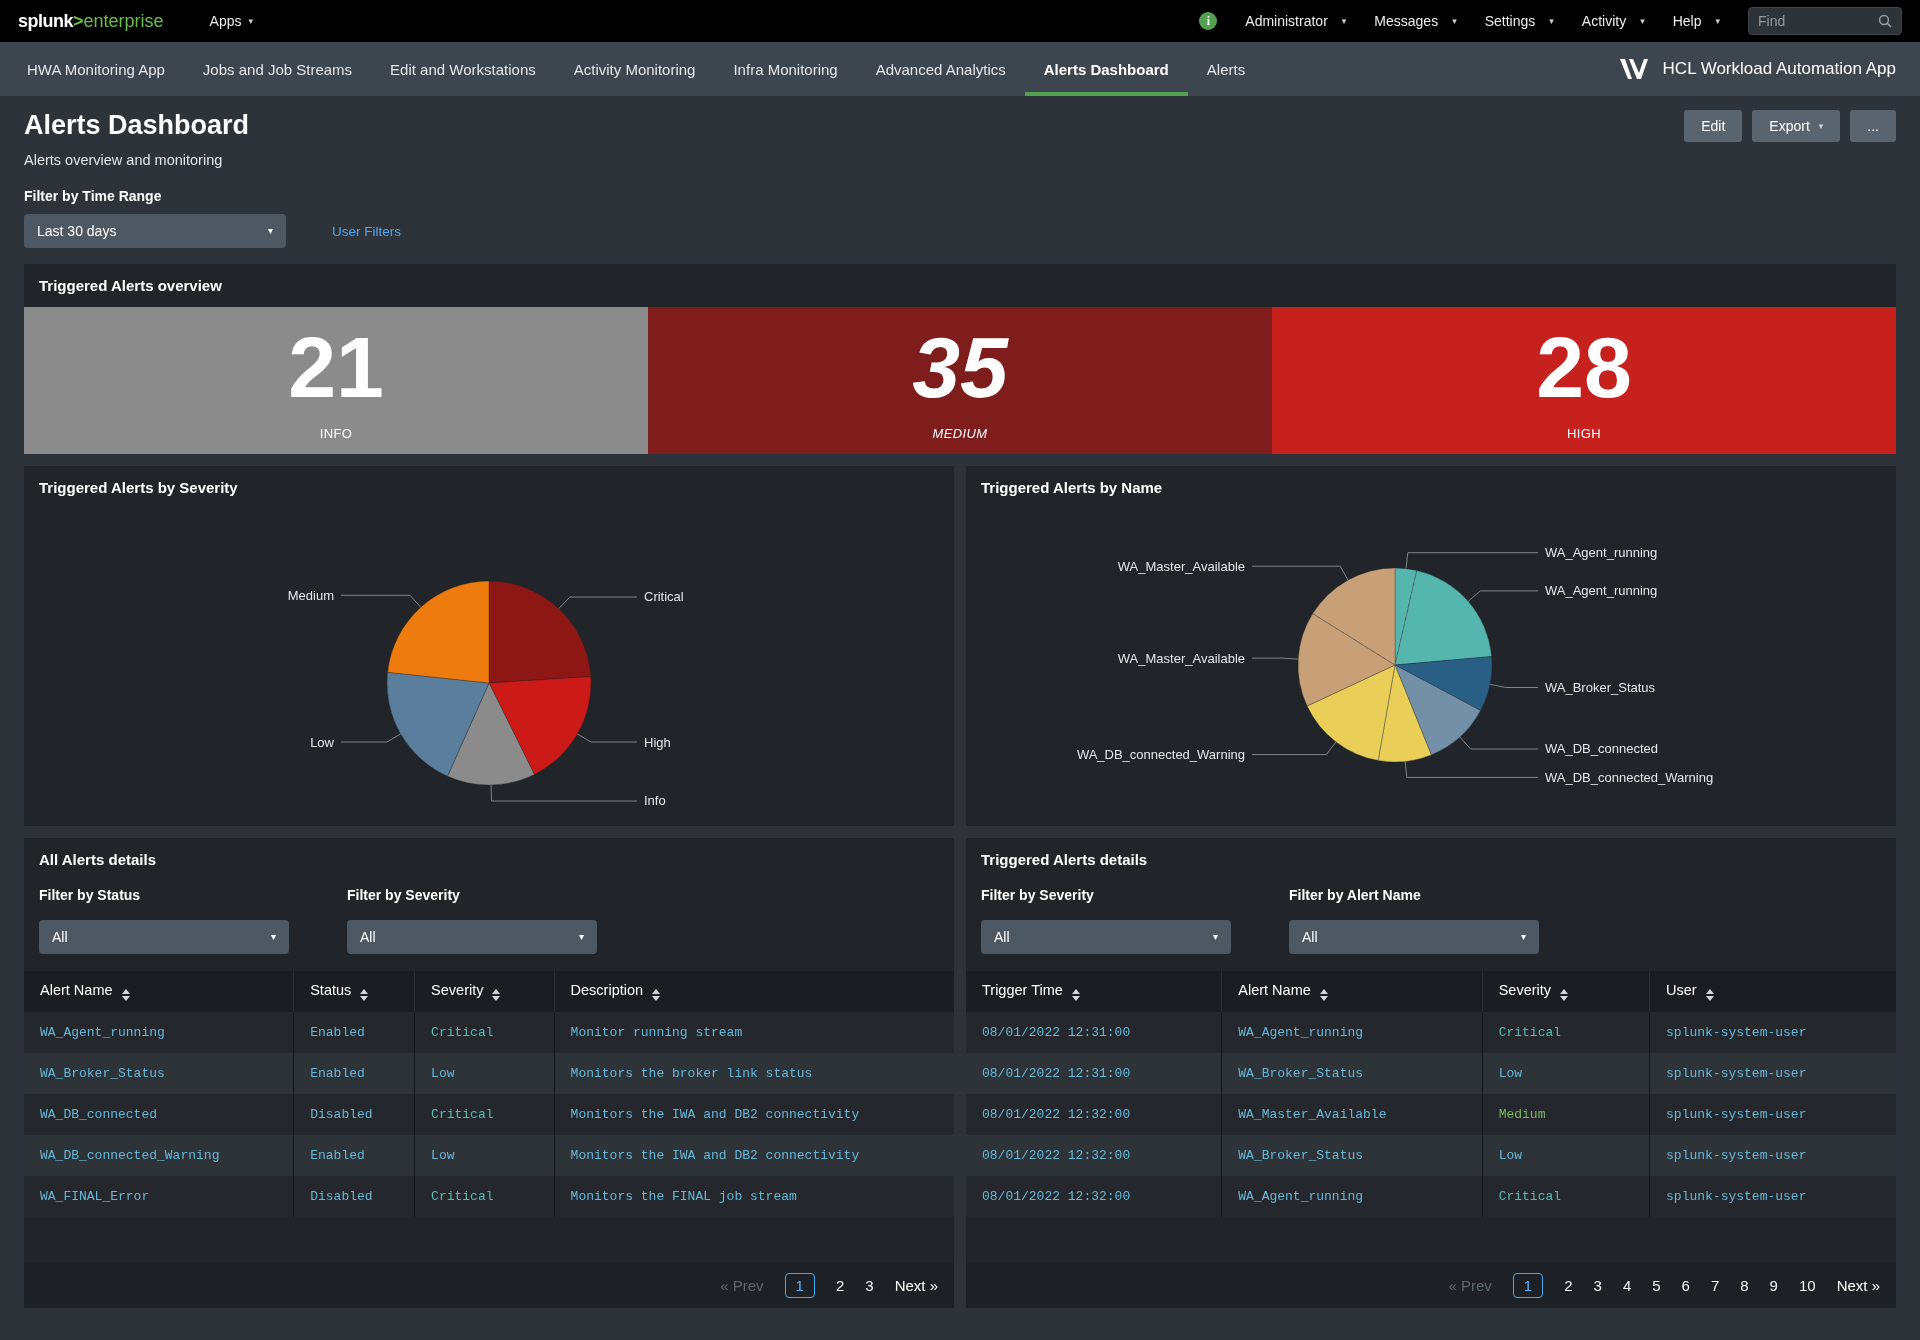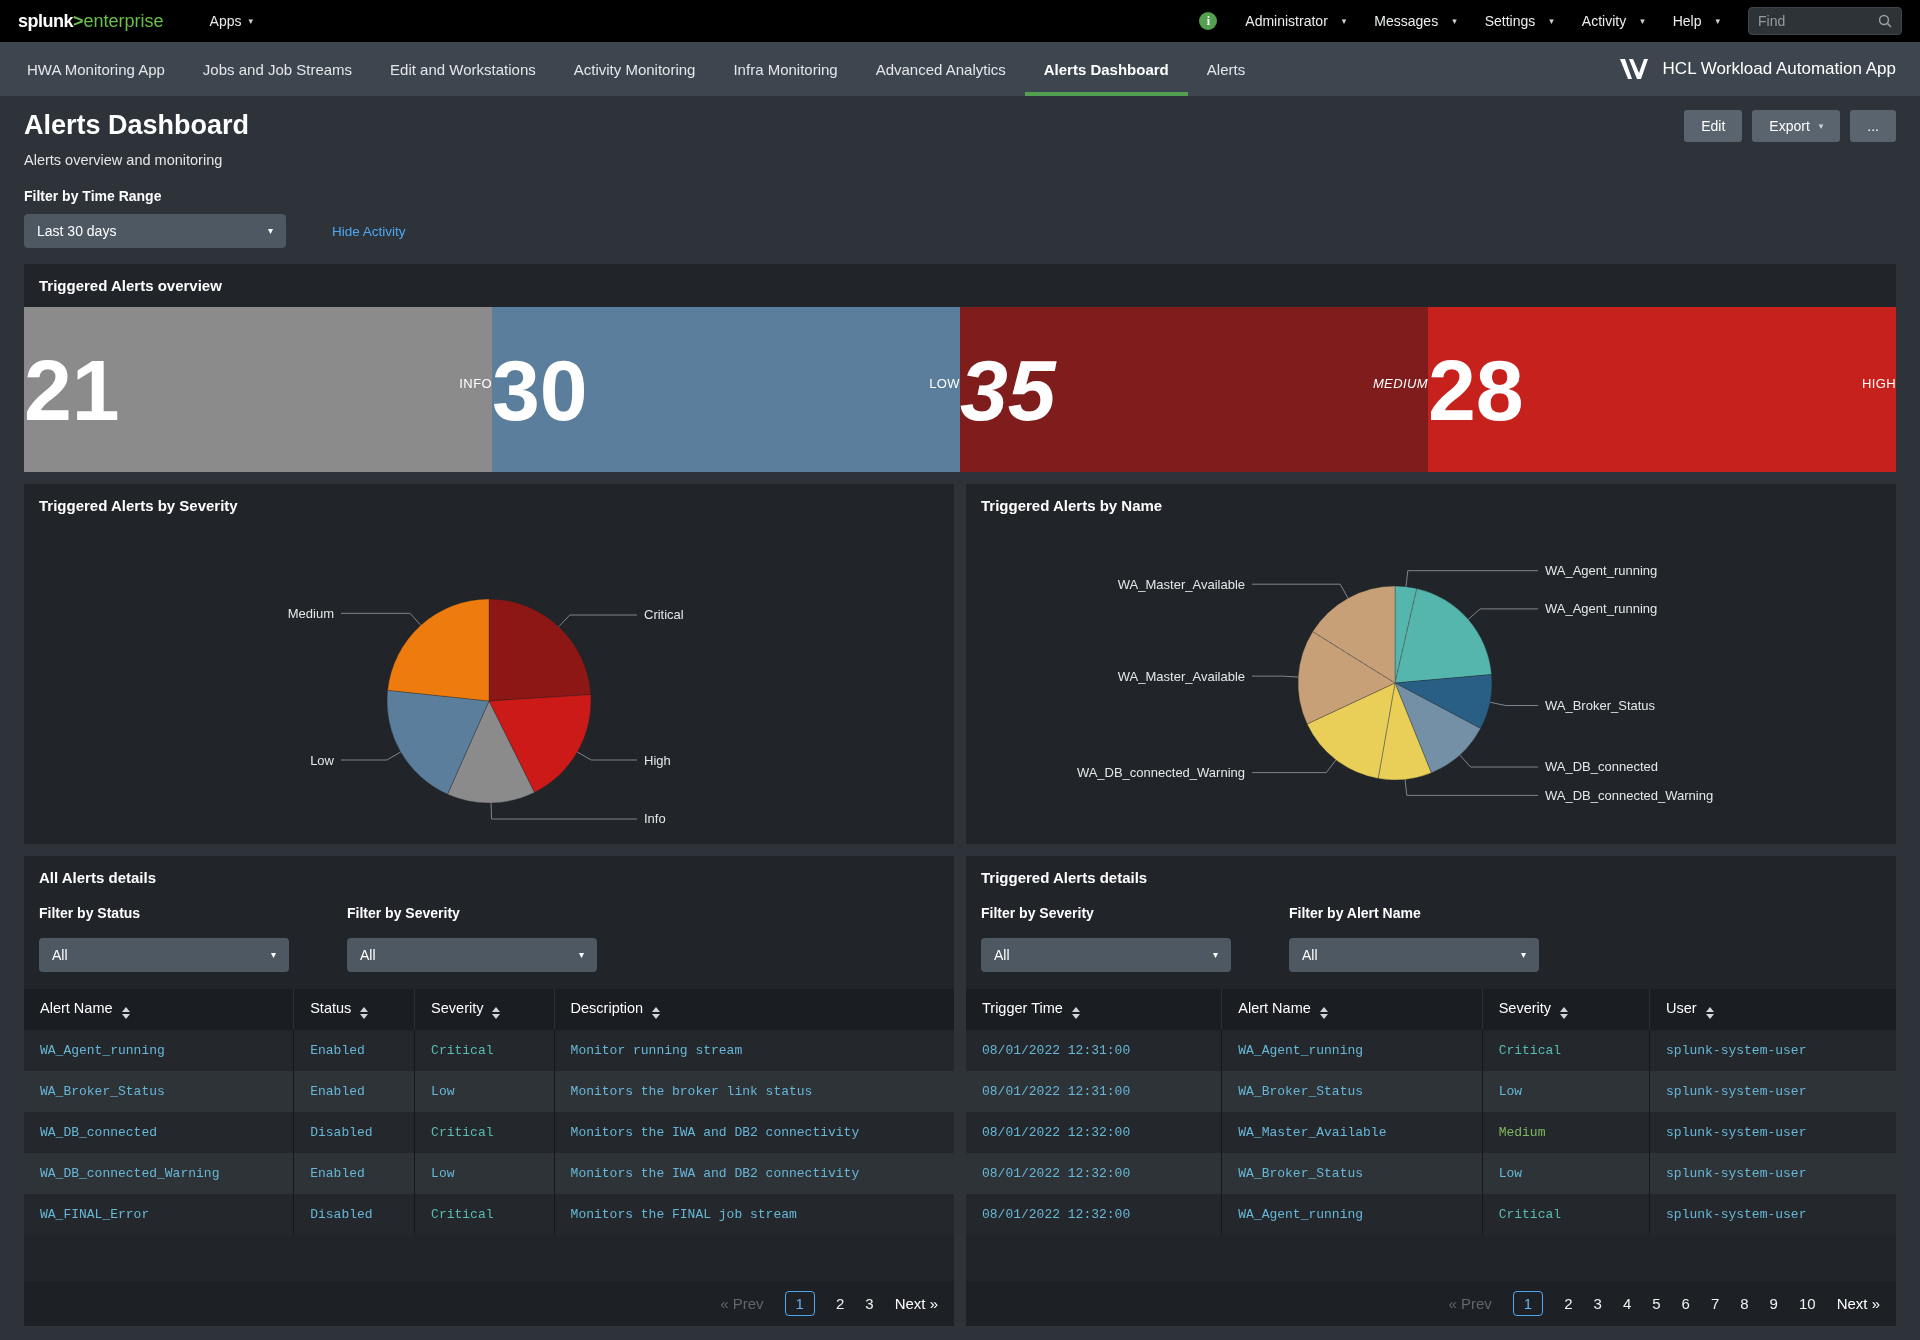--- a/index.html
+++ b/index.html
@@ -44,21 +44,21 @@
   .dropdown .caret{color:#fff;font-size:10px}
   .link{color:#4fa7f2;font-size:13.5px;cursor:pointer}
 
   
   .panel{background:#212529}
   .panel-title{font-size:15px;font-weight:700;padding:13px 15px;color:#fff}
 
   
   .overview{margin-top:16px}
   .stats-row{display:flex}
-  .stat{flex:1;height:165px;display:flex;flex-direction:row;align-items:center;cursor:pointer}
+  .stat{flex:1;height:147px;display:flex;flex-direction:column;align-items:center;cursor:pointer}
   .stat-value{flex:1;display:flex;align-items:center;font-size:86px;font-weight:700;line-height:1;color:#fff}
   .stat-label{font-size:13px;letter-spacing:0.4px;margin-bottom:13px;color:#fff}
 
   
   .charts-row{display:flex;gap:12px;margin-top:12px}
   .chart-panel{flex:1;height:360px;position:relative;overflow:hidden}
   .chart-panel svg{position:absolute;inset:0;width:100%;height:100%}
   .chart-panel .panel-title{position:absolute;top:0;left:0;z-index:1}
   svg text{font-family:"Liberation Sans",sans-serif}
 
@@ -180,33 +180,29 @@
     </div>
   </div>
   <div class="subtitle">Alerts overview and monitoring</div>
 
   <div class="filter-title">Filter by Time Range</div>
   <div class="time-filter-row">
     <div class="dropdown time">
       <span>Last 30 days</span>
       <span class="caret">▾</span>
     </div>
-    <span class="link">Hide Activity</span>
+    <span class="link">User Filters</span>
   </div>
 
   <section class="panel overview">
     <div class="panel-title">Triggered Alerts overview</div>
     <div class="stats-row">
         <div class="stat" style="background: rgb(139, 139, 139);">
           <div class="stat-value">21</div>
           <div class="stat-label">INFO</div>
-        </div>
-        <div class="stat" style="background: rgb(92, 126, 157);">
-          <div class="stat-value">30</div>
-          <div class="stat-label">LOW</div>
         </div>
         <div class="stat" style="background: #7f1d1d; font-style: italic;">
           <div class="stat-value">35</div>
           <div class="stat-label">MEDIUM</div>
         </div>
         <div class="stat" style="background: rgb(199, 33, 29);">
           <div class="stat-value">28</div>
           <div class="stat-label">HIGH</div>
         </div>
       </div>

